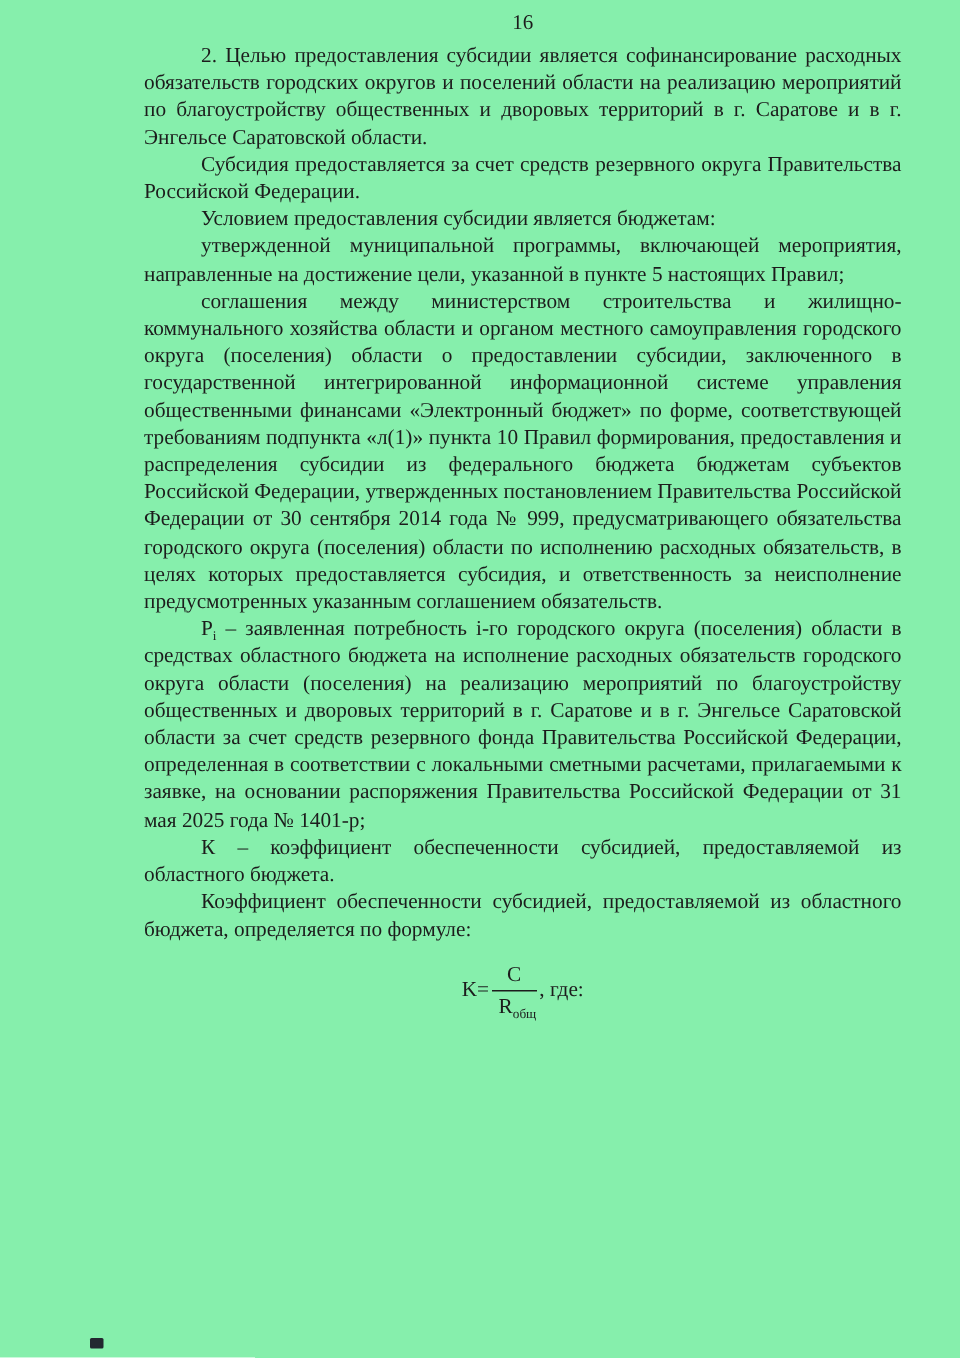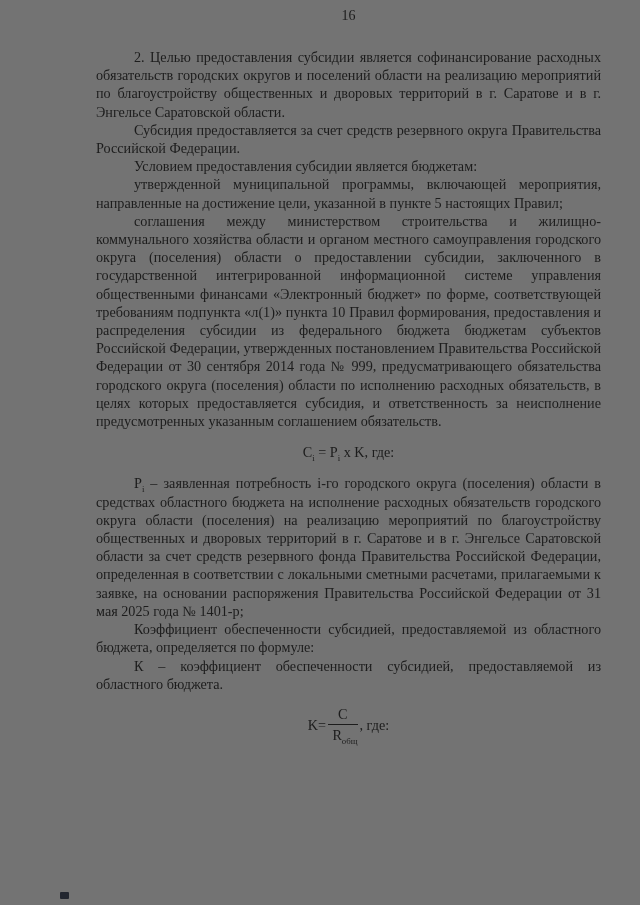--- a/index.html
+++ b/index.html
@@ -4,36 +4,36 @@
 <style>
   html, body {
     margin: 0;
     padding: 0;
     background: #ffffff;
   }
   .page {
     position: relative;
     width: 640px;
     height: 905px;
-    background: #737373;
+    background: #86efac;
     font-family: "Liberation Serif", "DejaVu Serif", serif;
     color: #1c1c1c;
     overflow: hidden;
   }
   .page-number {
     position: absolute;
     top: 8px;
     left: 96px;
     width: 505px;
     text-align: center;
     font-size: 14px;
   }
   .doc-body {
     position: absolute;
-    top: 48px;
+    top: 28px;
     left: 96px;
     width: 505px;
     font-size: 14.2px;
     line-height: 18.2px;
   }
   .para {
     margin: 0;
     text-indent: 38px;
     text-align: justify;
   }
@@ -82,24 +82,23 @@
 <body>
 
 <div class="page">
   <div class="page-number">16</div>
   <div class="doc-body">
       <p class="para"><span>2. Целью предоставления субсидии является софинансирование расходных обязательств городских округов и поселений области на реализацию мероприятий по благоустройству общественных и дворовых территорий в г. Саратове и в г. Энгельсе Саратовской области.</span></p>
       <p class="para"><span>Субсидия предоставляется за счет средств резервного округа Правительства Российской Федерации.</span></p>
       <p class="para"><span>Условием предоставления субсидии является бюджетам:</span></p>
       <p class="para"><span>утвержденной муниципальной программы, включающей мероприятия, направленные на достижение цели, указанной в пункте 5 настоящих Правил;</span></p>
       <p class="para"><span>соглашения между министерством строительства и жилищно-коммунального хозяйства области и органом местного самоуправления городского округа (поселения) области о предоставлении субсидии, заключенного в государственной интегрированной информационной системе управления общественными финансами «Электронный бюджет» по форме, соответствующей требованиям подпункта «л(1)» пункта 10 Правил формирования, предоставления и распределения субсидии из федерального бюджета бюджетам субъектов Российской Федерации, утвержденных постановлением Правительства Российской Федерации от 30 сентября 2014 года № 999, предусматривающего обязательства городского округа (поселения) области по исполнению расходных обязательств, в целях которых предоставляется субсидия, и ответственность за неисполнение предусмотренных указанным соглашением обязательств.</span></p>
-      <div class="formula"><span>C</span><sub class="subscript">i</sub><span> = P</span><sub class="subscript">i</sub><span> x K, где:</span></div>
       <p class="para"><span>P</span><sub class="subscript">i</sub><span> – заявленная потребность i-го городского округа (поселения) области в средствах областного бюджета на исполнение расходных обязательств городского округа области (поселения) на реализацию мероприятий по благоустройству общественных и дворовых территорий в г. Саратове и в г. Энгельсе Саратовской области за счет средств резервного фонда Правительства Российской Федерации, определенная в соответствии с локальными сметными расчетами, прилагаемыми к заявке, на основании распоряжения Правительства Российской Федерации от 31 мая 2025 года № 1401-р;</span></p>
+      <p class="para"><span>К – коэффициент обеспеченности субсидией, предоставляемой из областного бюджета.</span></p>
       <p class="para"><span>Коэффициент обеспеченности субсидией, предоставляемой из областного бюджета, определяется по формуле:</span></p>
-      <p class="para"><span>К – коэффициент обеспеченности субсидией, предоставляемой из областного бюджета.</span></p>
       <div class="formula formula-fraction">
         <span>K=</span>
         <span class="frac">
           <span class="num">C</span>
           <span class="den"><span>R</span><sub class="subscript">общ</sub></span>
         </span>
         <span>, где:</span>
       </div>
     </div>
   <div class="scan-artifact"></div>

